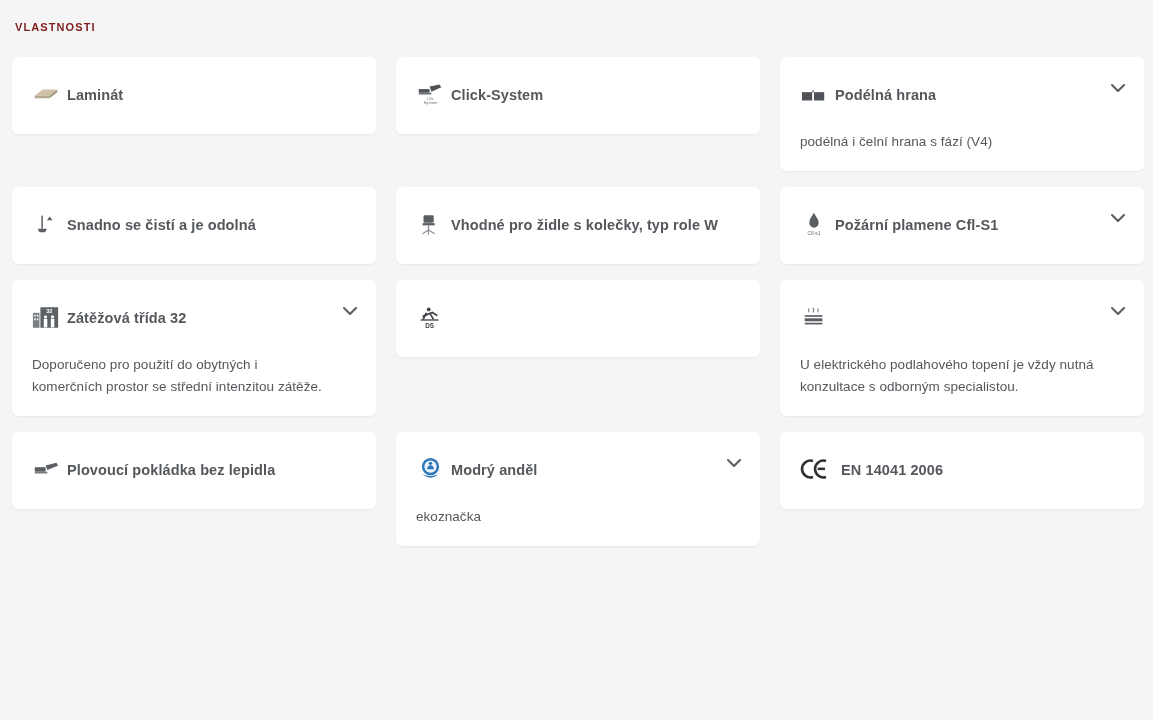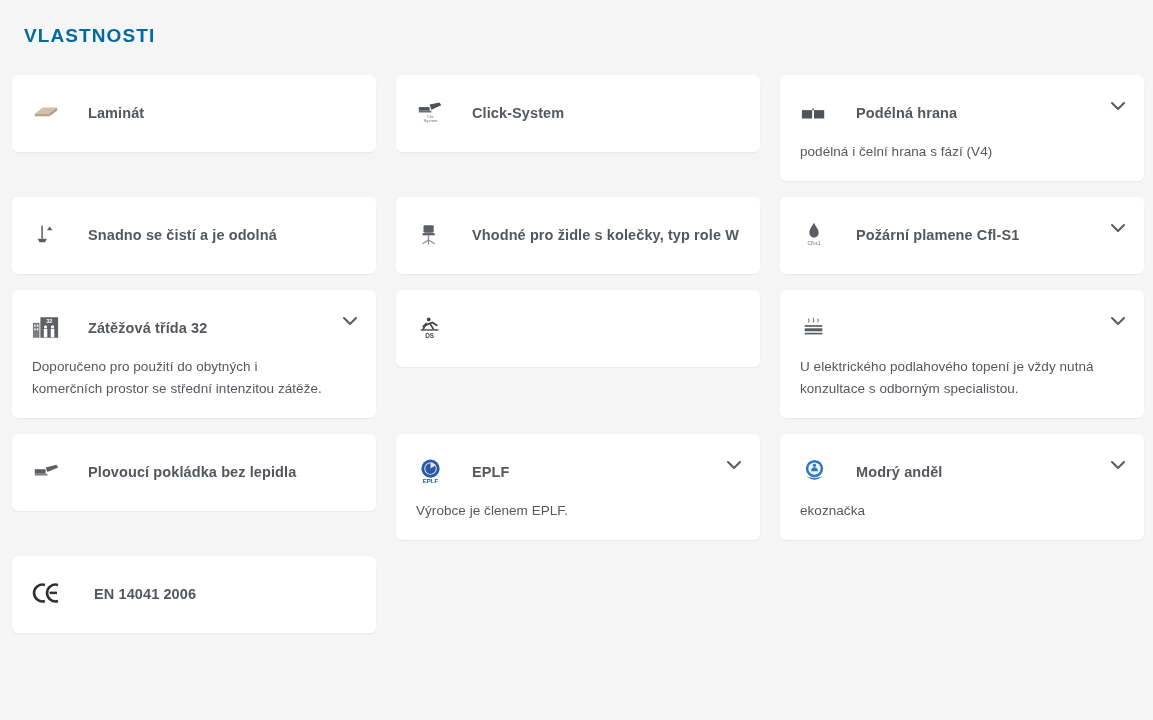--- a/index.html
+++ b/index.html
@@ -10,26 +10,26 @@
     font-family: "Liberation Sans", sans-serif;
     overflow: hidden;
   }
   #page {
     width: 1153px;
     height: 720px;
     background: #f5f5f5;
     position: relative;
   }
   .section-title {
-    font-size: 19px;
+    font-size: 11px;
     font-weight: bold;
     letter-spacing: 1.1px;
-    color: #0369a1;
+    color: #7f1d1d;
     padding: 14px 0 0 12px;
-    margin: 12px;
+    margin: 3px;
     line-height: 20px;
   }
   .grid {
     display: grid;
     grid-template-columns: 364px 364px 364px;
     column-gap: 20px;
     row-gap: 16px;
     padding: 17px 9px 0 12px;
     align-items: start;
   }
@@ -41,21 +41,21 @@
     position: relative;
     min-height: 77px;
     display: flex;
     flex-direction: column;
     justify-content: flex-start;
   }
   .card.expandable { padding-right: 46px; justify-content: space-between; }
   .card-head {
     display: flex;
     align-items: flex-start;
-    gap: 28px;
+    gap: 7px;
     min-height: 38px;
   }
   .card-head.center { align-items: center; }
   .icon-wrap {
     width: 28px;
     min-width: 28px;
     height: 28px;
     display: flex;
     align-items: center;
     justify-content: center;
@@ -66,21 +66,21 @@
     font-weight: bold;
     color: #54585c;
     line-height: 21px;
     letter-spacing: 0.1px;
     padding-top: 3px;
   }
   .card-desc {
     font-size: 13.5px;
     color: #54585c;
     line-height: 22px;
-    margin-top: 10px;
+    margin-top: 18px;
     letter-spacing: 0.05px;
   }
   .chevron {
     position: absolute;
     right: 18px;
     top: 26px;
     width: 16px;
     height: 10px;
     cursor: pointer;
   }
@@ -261,39 +261,20 @@
           <svg width="27" height="20" viewBox="0 0 30 20">
             <polygon points="2,8 14,8 14,13 2,13" fill="#5a5e62"></polygon>
             <polygon points="14,6 26,3 28,6 16,11" fill="#5a5e62"></polygon>
             <polygon points="2,13 16,13 16,15 2,15" fill="#787c80"></polygon>
           </svg>
         </span>
         <span class="card-label">Plovoucí pokládka bez lepidla</span>
       </div>
     </div>
 
-    <div class="card expandable">
-      <div class="card-head center">
-        <span class="icon-wrap">
-          <svg width="25" height="27" viewBox="0 0 26 28">
-            <circle cx="13" cy="11" r="9.5" fill="#2b57a8"></circle>
-            <circle cx="13" cy="11" r="6.5" fill="#dfe6f3"></circle>
-            <path d="M13 5.5 a5.5 5.5 0 1 0 4.6 2.5 l-4.6 3 z" fill="#2b57a8"></path>
-            <text x="13" y="26" font-size="6.4" fill="#2b57a8" text-anchor="middle" font-family="Liberation Sans, sans-serif" font-weight="bold">EPLF</text>
-          </svg>
-        </span>
-        <span class="card-label">EPLF</span>
-      </div>
-      <span class="chevron">
-        <svg width="16" height="10" viewBox="0 0 16 10">
-            <polyline points="2,2 8,8 14,2" fill="none" stroke="#5a5e62" stroke-width="2.1" stroke-linecap="round" stroke-linejoin="round"></polyline>
-          </svg>
-      </span>
-      <div class="card-desc">Výrobce je členem EPLF.</div>
-    </div>
 
     <div class="card expandable">
       <div class="card-head center">
         <span class="icon-wrap">
           <svg width="25" height="27" viewBox="0 0 26 28">
             <circle cx="13" cy="11" r="9" fill="#2e77bb"></circle>
             <circle cx="13" cy="11" r="6.4" fill="#eef4fa"></circle>
             <circle cx="13" cy="7.6" r="1.7" fill="#2e77bb"></circle>
             <path d="M13 9.6 c-2.4 0 -3.6 2 -3.6 4.2 h7.2 c0 -2.2 -1.2 -4.2 -3.6 -4.2 z" fill="#2e77bb"></path>
             <path d="M4.5 19 q8.5 7 17 0 q-8.5 3.4 -17 0 z" fill="#2e77bb"></path>

